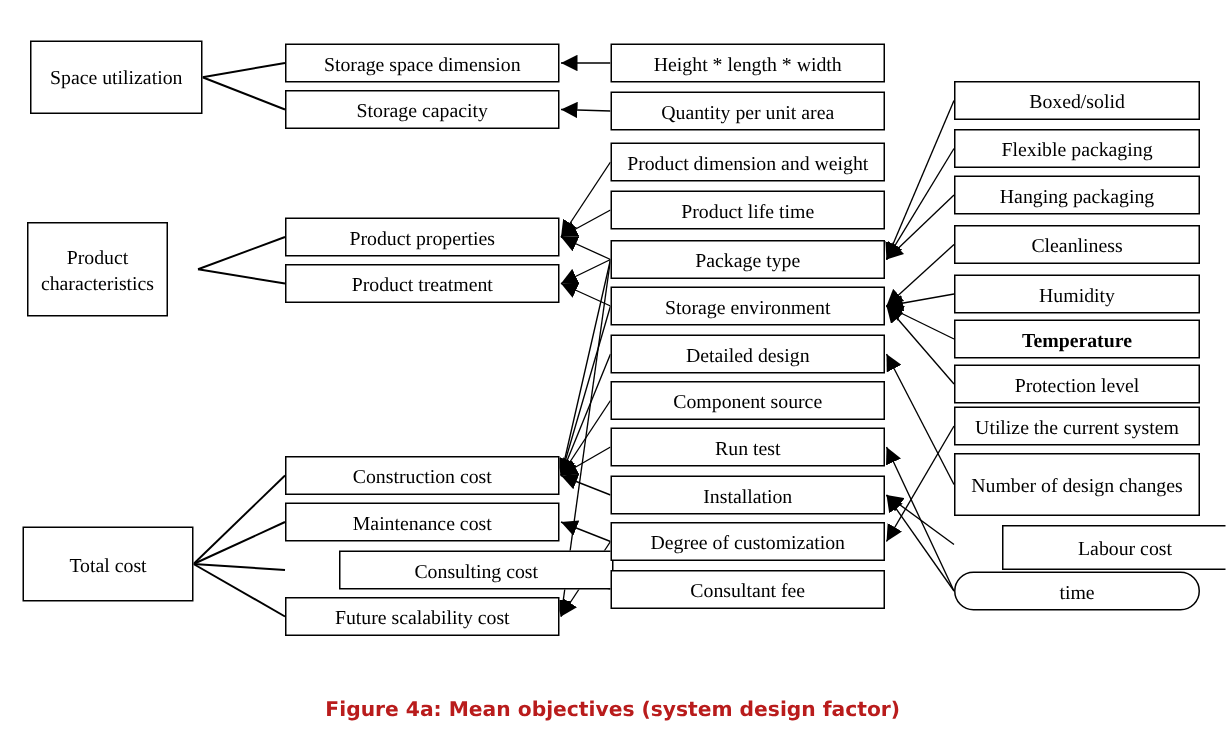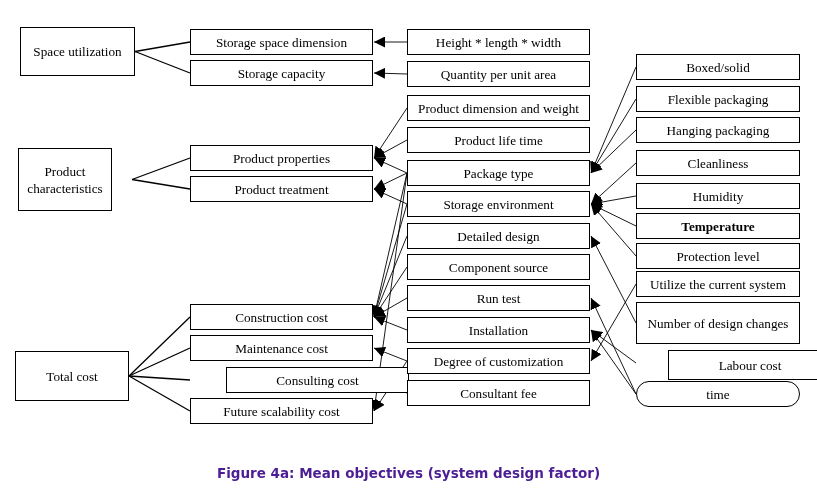--- a/index.html
+++ b/index.html
@@ -4,21 +4,21 @@
 <style>
   html, body { margin: 0; padding: 0; background: #ffffff; }
   body { width: 817px; height: 488px; position: relative; overflow: hidden;
          font-family: "Liberation Serif", "DejaVu Serif", serif; color: #000; }
   #links { position: absolute; left: 0; top: 0; width: 817px; height: 488px; }
   .node { position: absolute; box-sizing: border-box; border: 1.3px solid #000;
           background: #fff; display: flex; align-items: center; justify-content: center;
           text-align: center; font-size: 13.2px; line-height: 17px; padding: 0 2px; }
   .caption { position: absolute; left: 0; width: 817px; top: 465px; text-align: center;
              font-family: "DejaVu Sans", sans-serif; font-weight: bold; font-size: 13.5px;
-             color: #4c1d95; }
+             color: #b91c1c; }
 </style>
 </head>
 <body>
 
 <svg id="links" xmlns="http://www.w3.org/2000/svg">
   <defs>
     <marker id="ah" viewBox="0 0 10 10" refX="10" refY="5" markerWidth="11" markerHeight="11" markerUnits="userSpaceOnUse" orient="auto">
       <path d="M0,0 L10,5 L0,10 z" fill="#000"></path>
     </marker>
   </defs>

